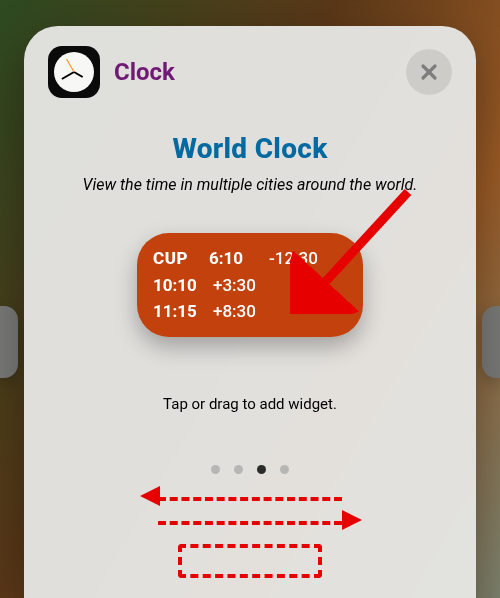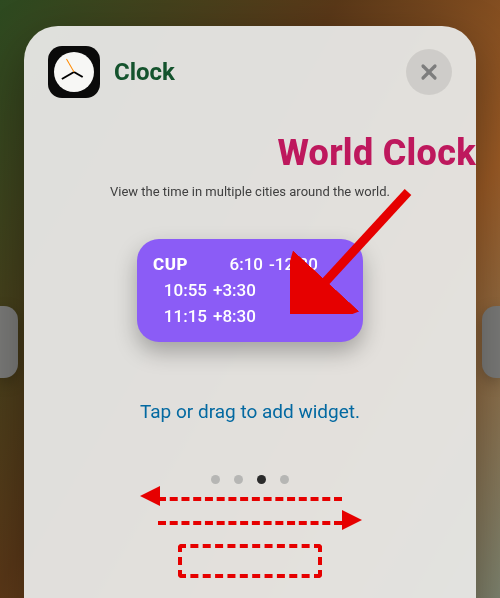--- a/index.html
+++ b/index.html
@@ -25,50 +25,50 @@
     }
     .clockface{ width:40px; height:40px; border-radius:50%; background:#f7f7f5; position:relative; }
     .clockface::before, .clockface::after{
       content:""; position:absolute; left:50%; top:50%; background:#000; transform-origin:center top;
     }
     
     .hand { position:absolute; left:50%; top:50%; background:#000; transform-origin:top center; }
     .hand.hr  { width:2px; height:10px; transform:translate(-50%,0) rotate(300deg); }
     .hand.min { width:2px; height:14px; transform:translate(-50%,0) rotate(60deg); }
     .hand.sec { width:1px; height:15px; background:#ff8a00; transform:translate(-50%,0) rotate(150deg); }
-    .app-label { font-size:24px; font-weight:700; color:#14532d; }
+    .app-label { font-size:24px; font-weight:700; color:#701a75; }
     .close-btn {
       margin-left:auto; width:46px; height:46px; border-radius:50%;
       background:rgba(0,0,0,0.085); display:flex; align-items:center; justify-content:center;
       cursor:pointer;
     }
     .close-btn svg { stroke:#7d7d7d; stroke-width:3.2; stroke-linecap:round; }
 
-    .title { text-align:right; font-size:36px; font-weight:800; color:#be185d; margin-top:34px; letter-spacing:0.3px;}
-    .subtitle { text-align:center; font-size:13px; color:#404040; margin-top:10px; padding:0 26px; line-height:1.28; }
+    .title { text-align:center; font-size:28px; font-weight:800; color:#0369a1; margin-top:34px; letter-spacing:0.3px;}
+    .subtitle { text-align:center; font-size:16px; color:#000000; margin-top:10px; padding:0 26px; line-height:1.28;font-style:italic; }
 
     .peek {
       position:absolute; top:306px; width:18px; height:72px; background:#7a7a78;
       box-shadow:0 5px 15px rgba(0,0,0,0.25);
     }
     .peek.left  { left:0; border-radius:0 14px 14px 0; }
     .peek.right { right:0; border-radius:14px 0 0 14px; }
 
     .widget-preview {
       margin:38px auto 0; width:226px; padding:12px 16px;
-      background:#8b5cf6; border-radius:22px;
+      background:#c2410c; border-radius:32px;
       box-shadow:0 10px 22px rgba(0,0,0,0.28);
       cursor:grab;
     }
     .wc-row { display:flex; font-size:17px; line-height:1.55; color:#fff; font-weight:500;}
     .wc-city { width:56px; font-weight:800; letter-spacing:0.5px;}
-    .wc-time { width:60px; text-align:right; padding-right:6px;}
+    .wc-time { width:60px; text-align:left; padding-right:6px;font-weight:bold;}
     .wc-off  { flex:1; }
 
-    .hint { text-align:center; font-size:19px; color:#0369a1; margin-top:58px; }
+    .hint { text-align:center; font-size:15px; color:#000000; margin-top:58px; }
 
     .pager {
       display:flex; justify-content:center; gap:14px; margin-top:52px;
     }
     .dot { width:9px; height:9px; border-radius:50%; background:#b6b6b4; cursor:pointer;}
     .dot.active { background:#2b2b2b; }
 
     
     .anno-arrow-diag {
       position:absolute; left:290px; top:186px; width:128px; height:128px; pointer-events:none;
@@ -111,21 +111,21 @@
   <h1 class="title">World Clock</h1>
   <p class="subtitle">View the time in multiple cities around the world.</p>
 
   <div class="widget-preview">
     <div class="wc-row">
       <span class="wc-city">CUP</span>
       <span class="wc-time">6:10</span>
       <span class="wc-off">-12:30</span>
     </div>
     <div class="wc-row">
-      <span class="wc-time">10:55</span>
+      <span class="wc-time">10:10</span>
       <span class="wc-off">+3:30</span>
     </div>
     <div class="wc-row">
       <span class="wc-time">11:15</span>
       <span class="wc-off">+8:30</span>
     </div>
   </div>
 
   <p class="hint">Tap or drag to add widget.</p>
 

